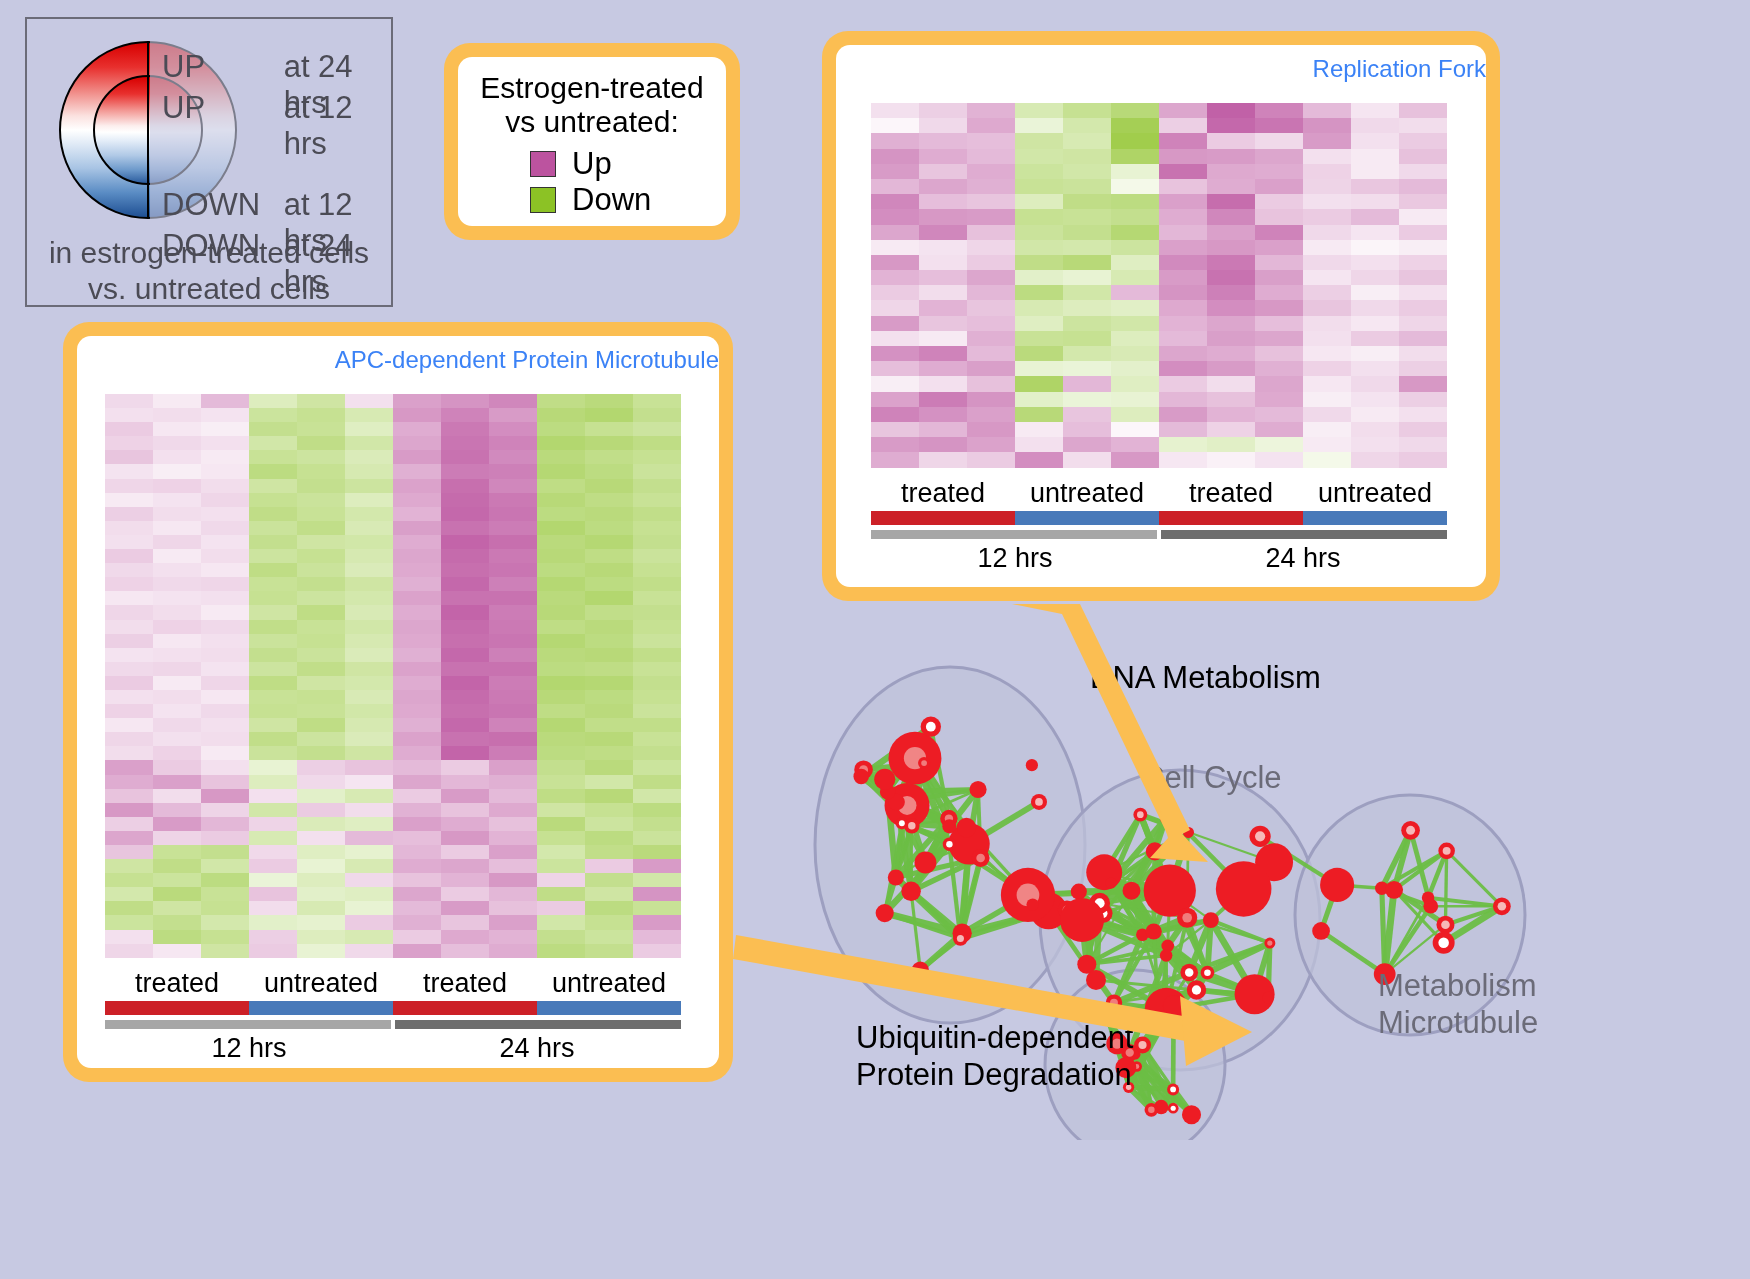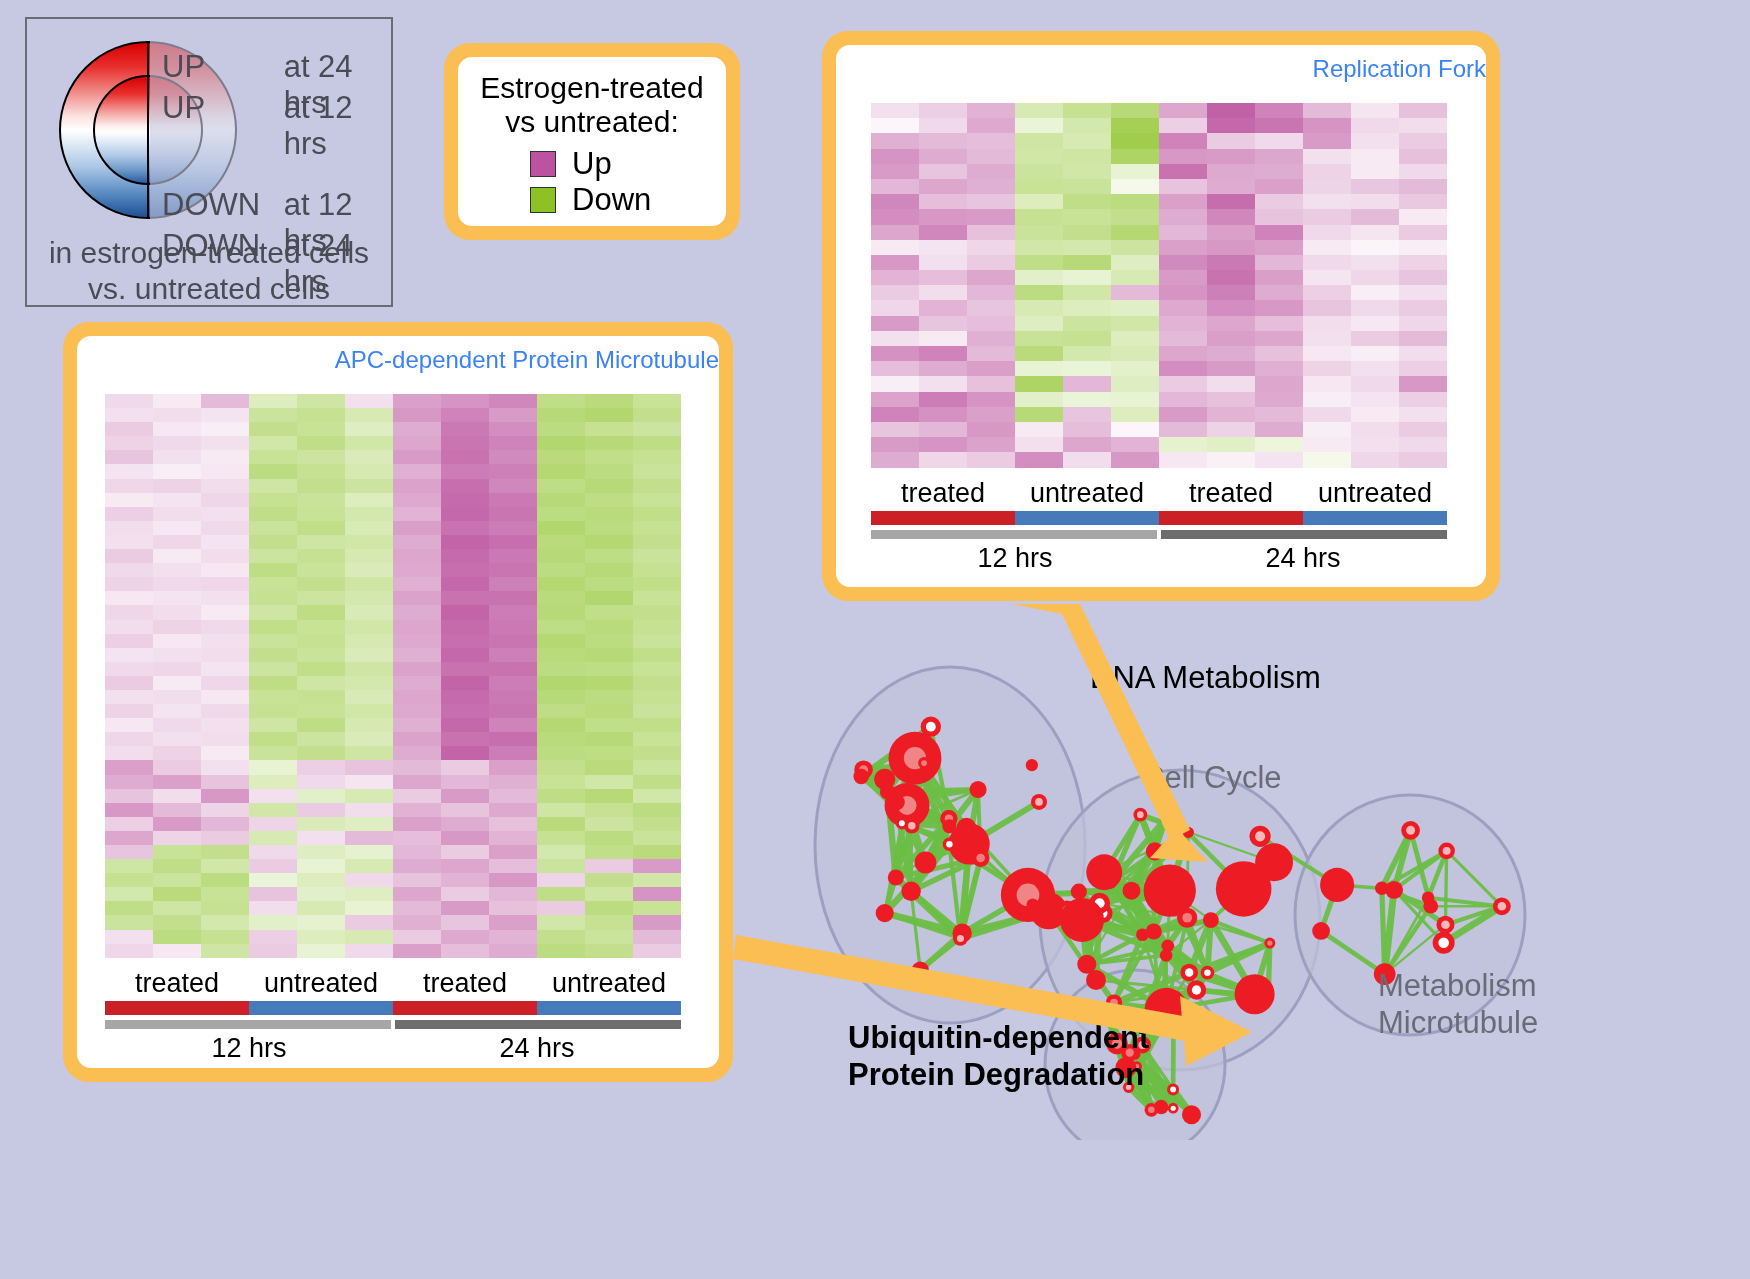--- a/index.html
+++ b/index.html
@@ -1624,21 +1624,21 @@
 
     <div class="netlabel" style="left:300px; top:40px;">
       <span>DNA Metabolism</span>
     </div>
     <div class="netlabel" style="left:352px; top:140px; color:#6b6b78;">
       <span>Cell Cycle</span>
     </div>
     <div class="netlabel" style="left:588px; top:348px; color:#6b6b78;">
       <span id="mt-label"><span>Metabolism</span><span>Microtubule</span></span>
     </div>
-    <div class="netlabel" style="left:58px; top:400px;font-weight:bold;">
+    <div class="netlabel" style="left:66px; top:400px;">
       <span id="ub-label"><span>Ubiquitin-dependent</span><span>Protein Degradation</span></span>
     </div>
   </div>
 
   <svg id="arrows" width="1750" height="1279">
 
     <path d="M 1012 604 L 1080 604 L 1190 830 L 1170 840 L 1062 614 Z" fill="#fbbe52"></path>
     <polygon points="1160,810 1208,862 1150,858 1168,838" fill="#fbbe52"></polygon>
 
     <path d="M 736 935 L 1205 1020 L 1202 1044 L 733 959 Z" fill="#fbbe52"></path>

